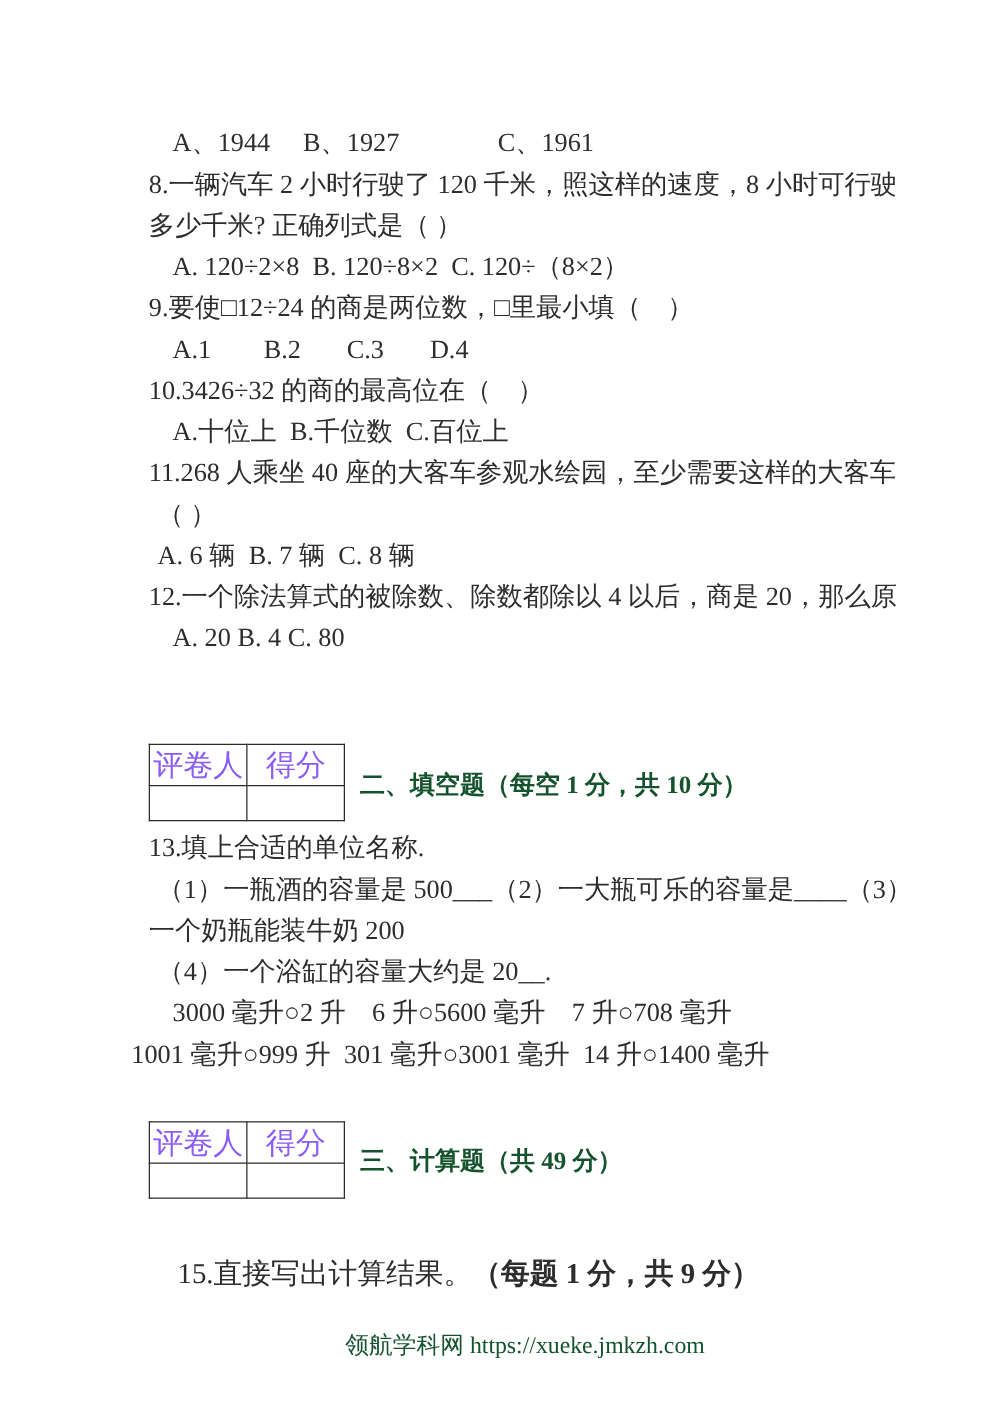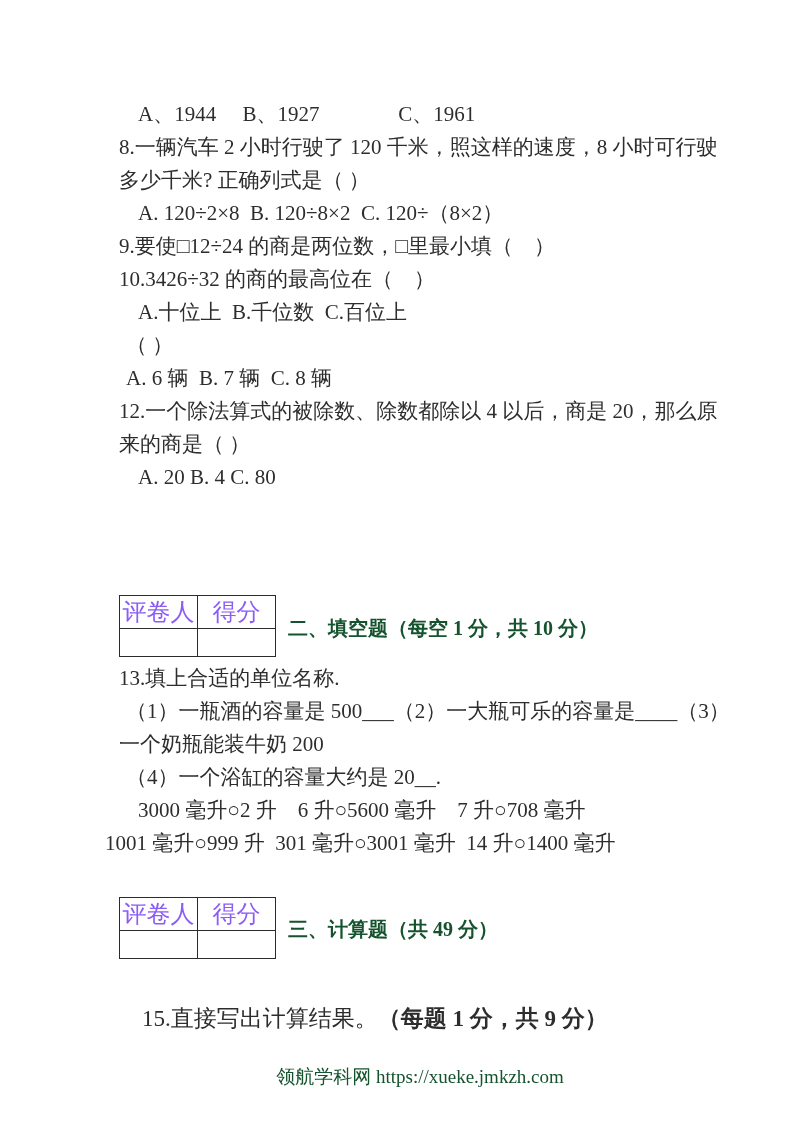--- a/index.html
+++ b/index.html
@@ -64,26 +64,27 @@
 <body>
 
 <div class="page">
 
   <div class="block-choice">
     <div class="ln ind">A、1944     B、1927               C、1961</div>
     <div class="ln">8.一辆汽车 2 小时行驶了 120 千米，照这样的速度，8 小时可行驶</div>
     <div class="ln">多少千米? 正确列式是（ ）</div>
     <div class="ln ind">A. 120÷2×8  B. 120÷8×2  C. 120÷（8×2）</div>
     <div class="ln">9.要使□12÷24 的商是两位数，□里最小填（    ）</div>
+    <div class="ln ind">A.1        B.2       C.3       D.4</div>
     <div class="ln">10.3426÷32 的商的最高位在（    ）</div>
     <div class="ln ind">A.十位上  B.千位数  C.百位上</div>
+    <div class="ln">11.268 人乘坐 40 座的大客车参观水绘园，至少需要这样的大客车</div>
     <div class="ln ind-sm">（ ）</div>
     <div class="ln ind-sm">A. 6 辆  B. 7 辆  C. 8 辆</div>
     <div class="ln">12.一个除法算式的被除数、除数都除以 4 以后，商是 20，那么原</div>
-    <div class="ln">来的商是（ ）</div>
     <div class="ln ind">A. 20 B. 4 C. 80</div>
   </div>
 
   <table class="grader t1">
     <tbody>
         <tr>
       <th>评卷人</th>
       <th>得分</th>
     </tr>
     <tr>

